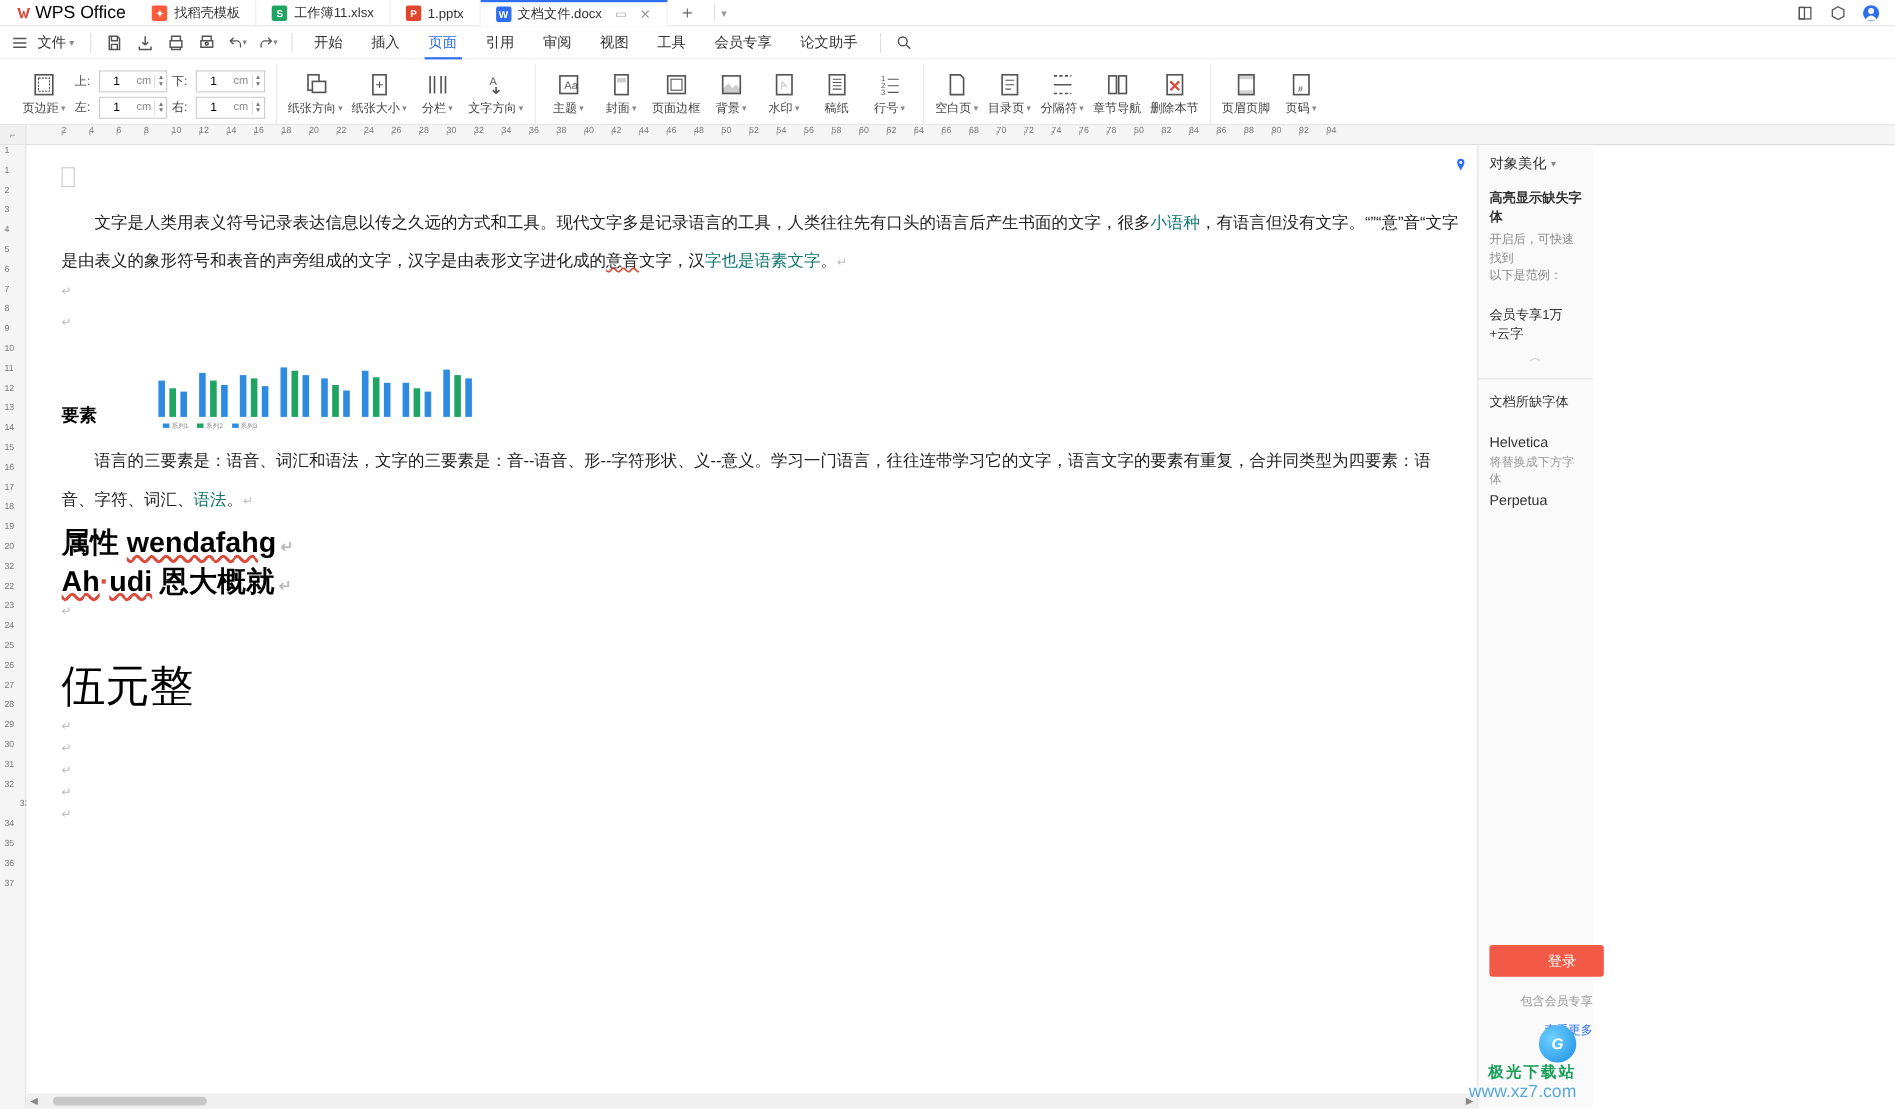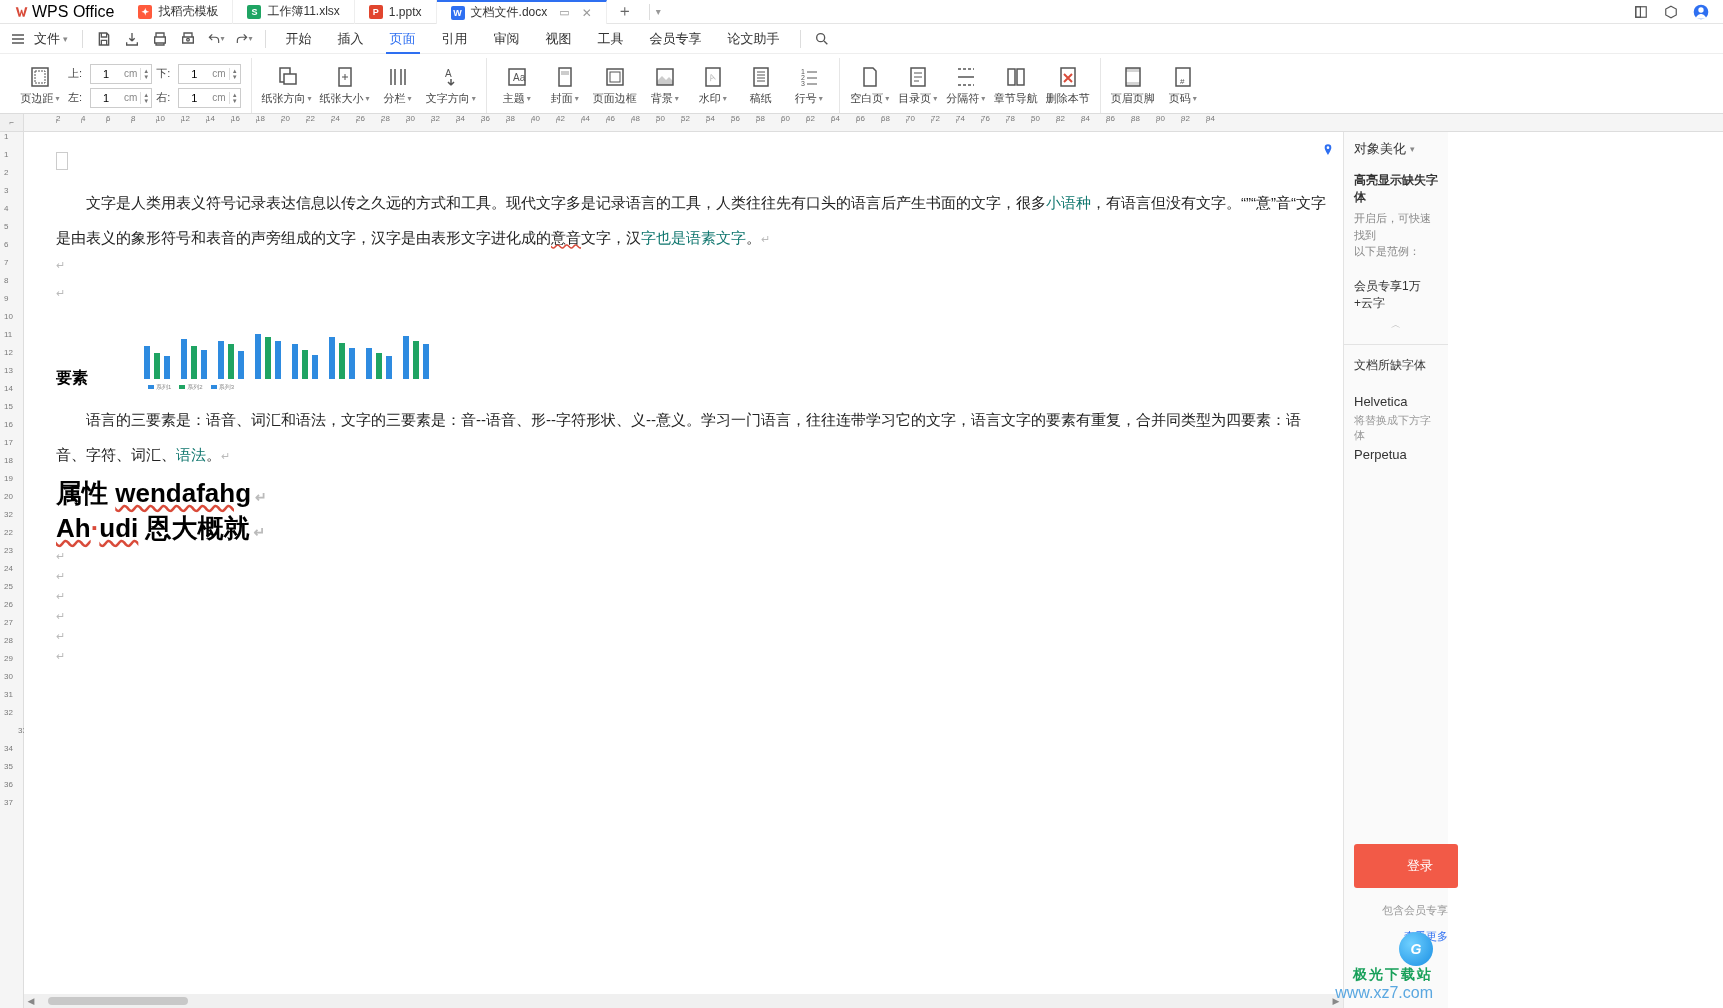--- a/index.html
+++ b/index.html
@@ -87,21 +87,21 @@
 
 .rpanel { position:absolute; top:132px; right:275px; bottom:0; width:105px; background:#fafafa; border-left:1px solid #e3e3e3; padding:8px 10px; font-size:12px; color:#333; }
 .rpanel .title { display:flex; align-items:center; gap:4px; font-size:13px; margin-bottom:14px; cursor:pointer; }
 .rpanel .title .chev { font-size:9px; color:#888; }
 .rpanel .sub { font-size:12px; font-weight:bold; margin:4px 0; }
 .rpanel .hint { font-size:11px; color:#888; line-height:1.5; }
 .rpanel .hr { height:1px; background:#e3e3e3; margin:12px -10px; }
 .rpanel .chev-up { text-align:center; color:#aaa; font-size:10px; margin:6px 0; }
 .rpanel .font-item { font-size:13px; padding:4px 0; }
 .rpanel .font-note { font-size:11px; color:#999; }
-.rpanel .login-btn { position:absolute; bottom:120px; left:10px; right:-10px; height:44px; background:#f25a47; color:#fff; display:flex; align-items:center; justify-content:center; font-size:13px; border-radius:3px; cursor:pointer;padding-left:28px; }
+.rpanel .login-btn { position:absolute; bottom:120px; left:10px; right:-10px; height:29px; background:#f25a47; color:#fff; display:flex; align-items:center; justify-content:center; font-size:13px; border-radius:3px; cursor:pointer;padding-left:28px; }
 .rpanel .meta1 { position:absolute; bottom:90px; right:0; font-size:11px; color:#999; }
 .rpanel .meta2 { position:absolute; bottom:64px; right:0; font-size:11px; color:#2e6ff1; cursor:pointer; }
 
 
 .watermark { position:absolute; right:290px; bottom:6px; display:flex; flex-direction:column; align-items:flex-end; pointer-events:none; }
 .watermark .logo { width:34px; height:34px; border-radius:50%; background:radial-gradient(circle at 35% 35%, #6fd0ff, #1a8fe3); display:flex; align-items:center; justify-content:center; color:#fff; font-weight:bold; font-size:14px; font-style:italic; }
 .watermark .t1 { font-size:14px; color:#18a05a; font-weight:bold; letter-spacing:2px; }
 .watermark .t2 { font-size:16px; color:#5aa7e0; }
 
 svg { display:block; }
@@ -646,20 +646,21 @@
       </div>
 
       <p class="para">
         <span>语言的三要素是：语音、词汇和语法，文字的三要素是：音--语音、形--字符形状、义--意义。学习一门语言，往往连带学习它的文字，语言文字的要素有重复，合并同类型为四要素：语音、字符、词汇、</span><span class="lk">语法</span><span>。</span><span class="small-mark">↵</span>
       </p>
 
       <p class="big1"><span>属性 </span><span class="sq">wendafahg</span><span class="small-mark" style="font-size:14px"> ↵</span></p>
       <p class="big2"><span class="sq" style="text-decoration:underline wavy #d94b3a">Ah</span><span style="color:#d94b3a">·</span><span class="sq" style="text-decoration:underline wavy #d94b3a">udi</span><span> 恩大概就</span><span class="small-mark" style="font-size:14px"> ↵</span></p>
 
       <div style="height:20px"><span class="small-mark">↵</span></div>
+      <p class="huge">伍元整</p>
       <div style="height:20px"><span class="small-mark">↵</span></div>
       <div style="height:20px"><span class="small-mark">↵</span></div>
       <div style="height:20px"><span class="small-mark">↵</span></div>
       <div style="height:20px"><span class="small-mark">↵</span></div>
       <div style="height:20px"><span class="small-mark">↵</span></div>
     </div>
   </div>
   <div class="hscroll">
     <span class="harrow">◀</span>
     <div class="thumb"></div>

